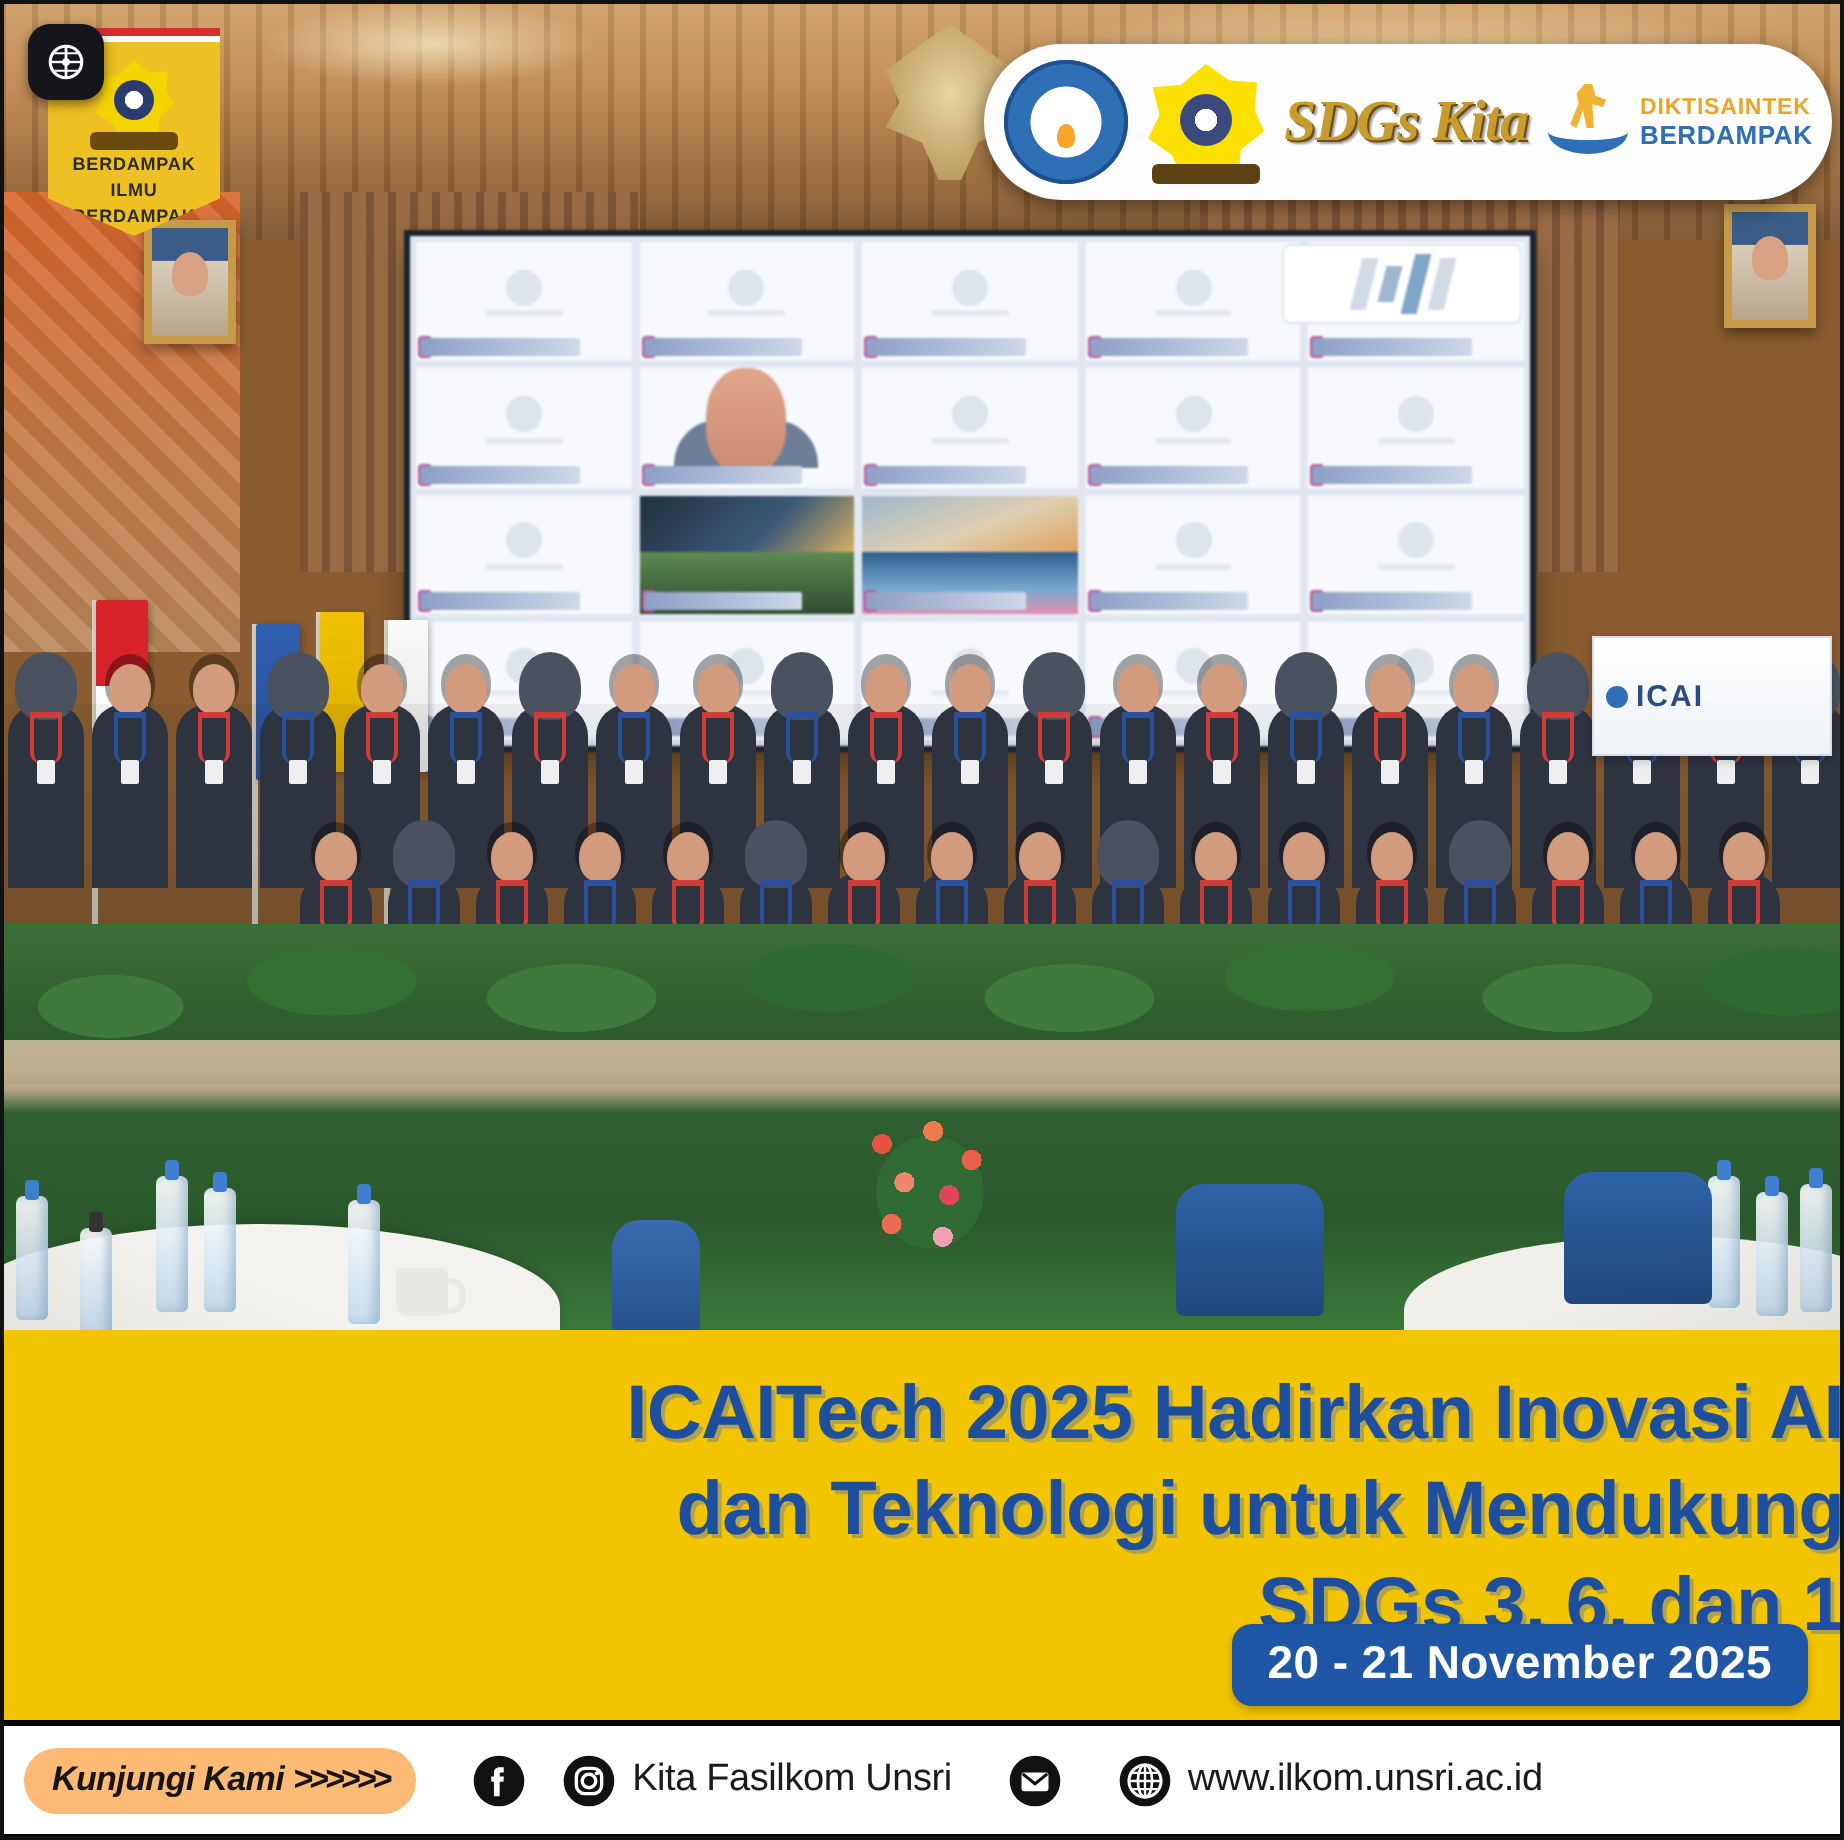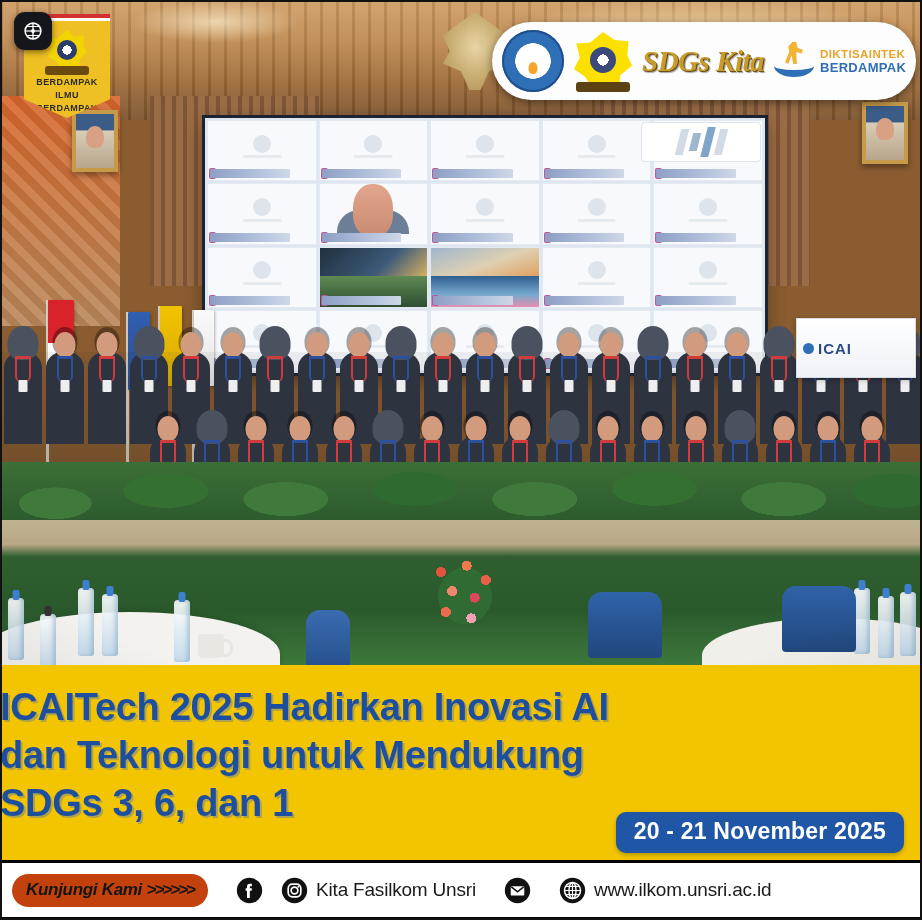--- a/index.html
+++ b/index.html
@@ -408,21 +408,21 @@
   .logo-diktisaintek .txt{ line-height:13px; }
   .logo-diktisaintek .txt .l1{ font-size:11.5px; font-weight:bold; color:#e8a42b; letter-spacing:.4px;}
   .logo-diktisaintek .txt .l2{ font-size:13px; font-weight:bold; color:#2f6fb5; letter-spacing:.3px;}
 
   
   .title-band{
     position:absolute; left:0; top:665px; width:922px; height:195px;
     background:#f3c500;
   }
   .title{
-    text-align:left;
+    text-align:right;
     padding-top:18px;
     font-family:"Liberation Sans", sans-serif;
     font-weight:bold;
     font-size:38px;
     line-height:48px;
     color:#1e4f9e;
     letter-spacing:-.3px;
     text-shadow:2px 2px 0 rgba(90,120,170,.45);
   }
   .title .line{ display:block; }
@@ -440,21 +440,21 @@
   .contact-bar{
     position:absolute; left:0; bottom:0; width:922px; height:60px;
     background:#ffffff;
     border-top:3px solid #000000;
     border-bottom:3px solid #000000;
     display:flex; align-items:center;
     padding:0 12px;
     gap:10px;
   }
   .visit-pill{
-    background:#c2410c;
+    background:#fdba74;
     border-radius:18px;
     padding:6px 14px 7px 14px;
     font-style:italic; font-weight:bold; font-size:17px;
     color:#151515;
     white-space:nowrap;
     letter-spacing:-.3px;
     flex:0 0 auto;
   }
   .visit-pill .arrows{ letter-spacing:-2px; font-size:17px; }
   .c-item{ display:flex; align-items:center; gap:8px; flex:0 0 auto; }

